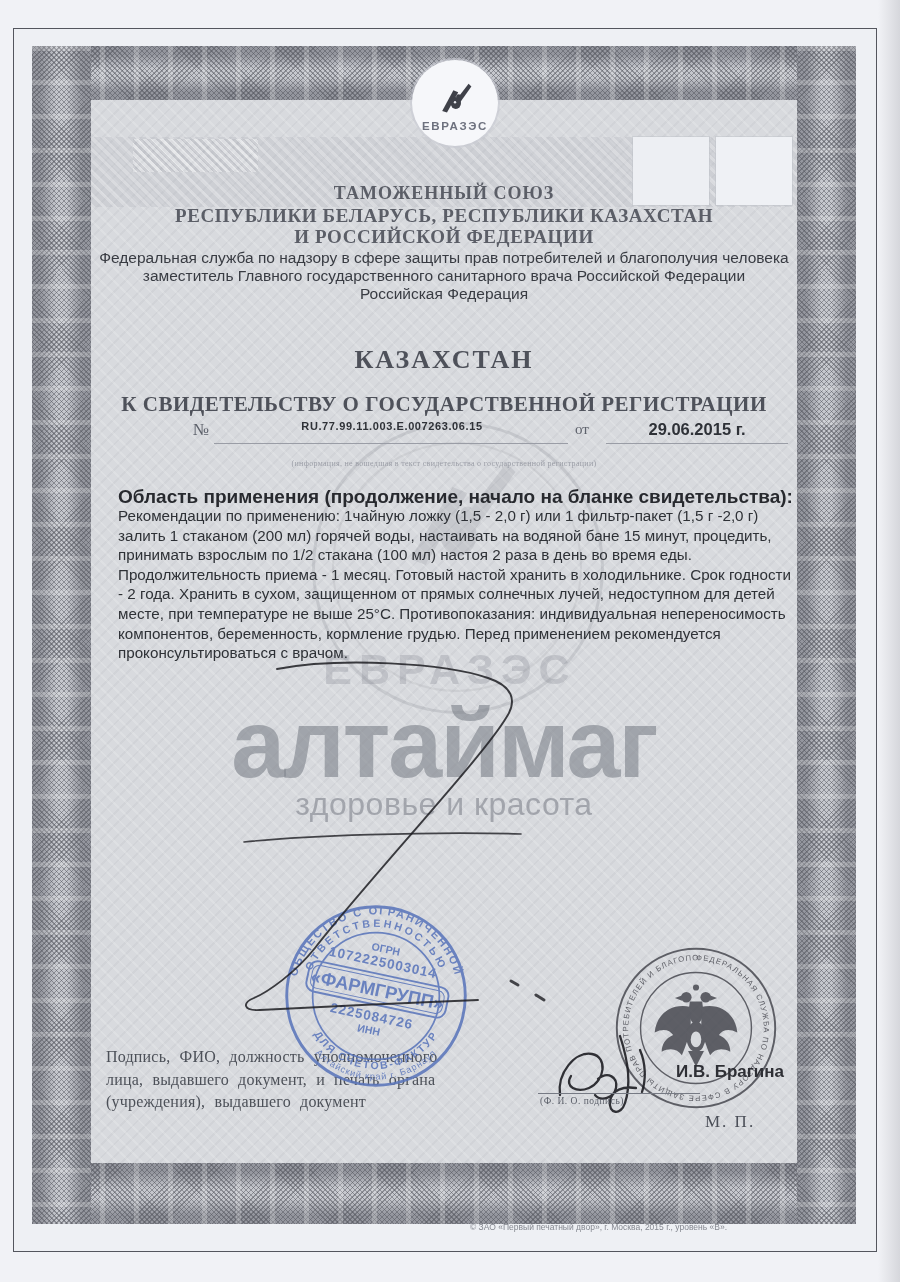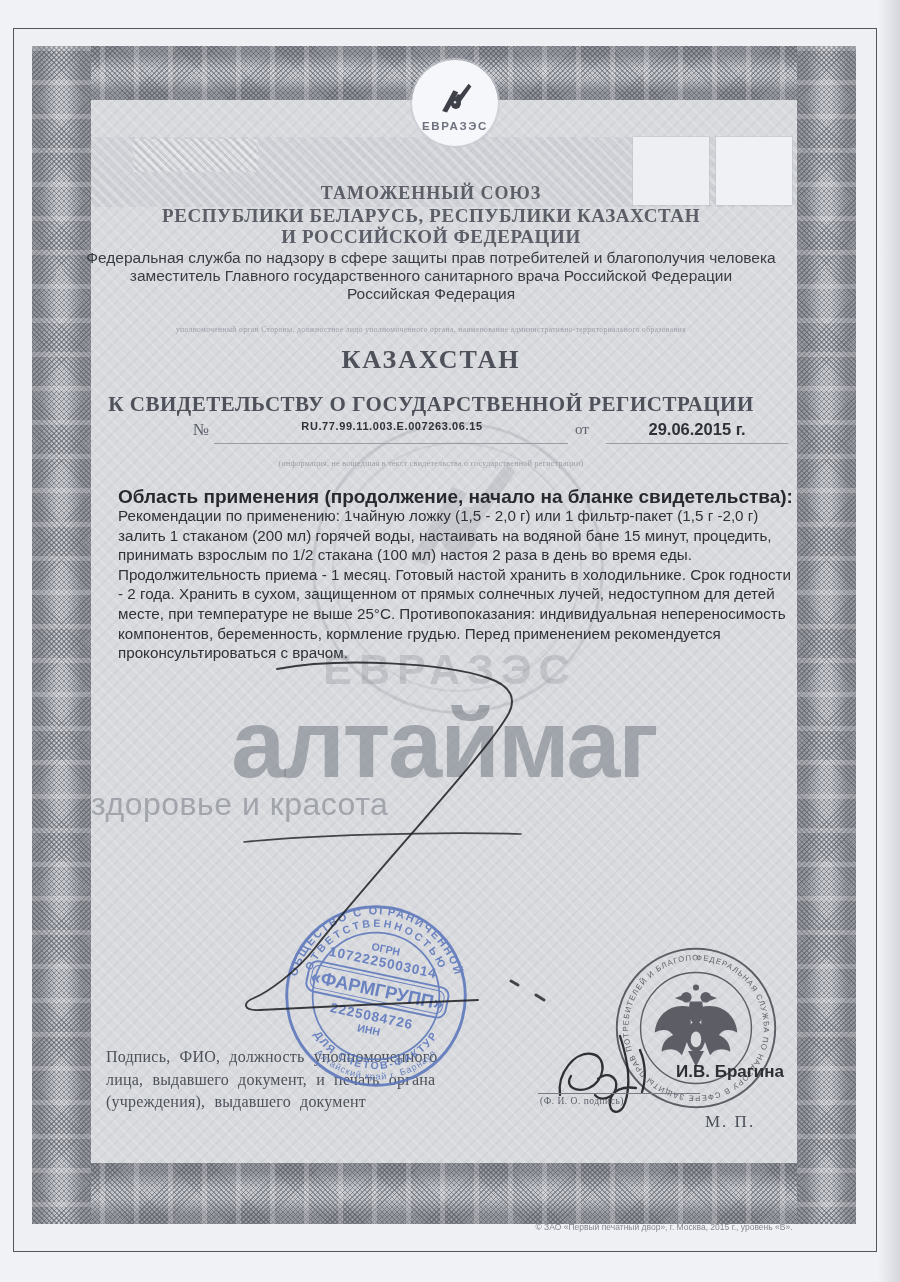--- a/index.html
+++ b/index.html
@@ -70,21 +70,21 @@
     position:absolute;left:412px;top:60px;width:86px;height:86px;border-radius:50%;
     background:#f6f7fa;box-shadow:0 0 0 2px rgba(200,202,210,.6);
     display:flex;flex-direction:column;align-items:center;justify-content:center;
   }
   .logo .bird{width:52px;height:40px;margin-top:4px;}
   .logo .logo-text{
     font-size:11.5px;font-weight:bold;letter-spacing:1.6px;color:#6d717e;margin-top:1px;
     font-family:"Liberation Sans",sans-serif;
   }
   
-  .centered{position:absolute;left:78px;width:706px;text-align:center;}
+  .centered{position:absolute;left:91px;width:706px;text-align:center;}
   .h-serif{font-family:"Liberation Serif",serif;font-weight:bold;color:#5b5e67;}
   .hl1{top:183px;font-size:18px;letter-spacing:1px;}
   .hl2{top:205px;font-size:19px;letter-spacing:.6px;}
   .hl3{top:226px;font-size:19px;letter-spacing:.6px;}
   .h-sans{font-family:"Liberation Sans",sans-serif;color:#383b42;}
   .hl4{top:249px;font-size:15.5px;}
   .hl5{top:267px;font-size:15.5px;}
   .hl6{top:285px;font-size:15.5px;}
   .tiny-caption{
     color:#9a9da6;filter:blur(.35px);font-family:"Liberation Serif",serif;
@@ -109,33 +109,33 @@
   .faint-ring{position:absolute;left:312px;top:422px;width:286px;height:286px;border-radius:50%;
     border:3px solid rgba(140,144,152,.26);}
   .faint-ring2{position:absolute;left:332px;top:442px;width:246px;height:246px;border-radius:50%;
     border:2px solid rgba(140,144,152,.16);}
   .faint-bird{position:absolute;left:368px;top:442px;width:175px;height:150px;opacity:.16;}
   .faint-evr{position:absolute;left:250px;top:645px;width:400px;text-align:center;
     font-weight:bold;font-size:43px;letter-spacing:7px;color:rgba(133,137,146,.30);}
   
   .wm-brand{position:absolute;left:91px;top:688px;width:706px;text-align:center;
     font-weight:bold;font-size:97px;letter-spacing:-2px;color:rgba(124,128,137,.60);}
-  .wm-tag{position:absolute;left:91px;top:786px;width:706px;text-align:left;
+  .wm-tag{position:absolute;left:91px;top:786px;width:706px;text-align:center;
     font-size:32px;letter-spacing:.5px;color:rgba(129,133,142,.62);}
   
   .sig-caption{position:absolute;left:106px;top:1046px;width:400px;
     font-family:"Liberation Serif",serif;font-size:16px;line-height:22.5px;
     color:#4c5058;word-spacing:5px;letter-spacing:.2px;}
   .sig-name{position:absolute;left:676px;top:1062px;font-size:17px;font-weight:bold;color:#2e2f35;filter:blur(.25px);}
   .fio-line{position:absolute;left:538px;top:1093px;width:162px;border-top:1px solid #767a84;}
   .fio-caption{position:absolute;left:540px;top:1096px;font-family:"Liberation Serif",serif;
     font-size:9.5px;color:#5d616b;letter-spacing:.5px;}
   .mp{position:absolute;left:705px;top:1112px;font-family:"Liberation Serif",serif;
     font-size:17px;letter-spacing:2px;color:#4b4f58;}
-  .copyright{position:absolute;left:470px;top:1222px;width:388px;text-align:center;
+  .copyright{position:absolute;left:470px;top:1222px;width:388px;text-align:left;
     font-size:8.5px;color:#84878f;}
   
   .stamp-blue{position:absolute;left:280px;top:900px;width:192px;height:192px;opacity:.88;}
   .stamp-dark{position:absolute;left:608px;top:940px;width:176px;height:176px;opacity:.78;}
   .overlay{position:absolute;left:0;top:0;width:900px;height:1282px;pointer-events:none;}
   svg text{font-family:"Liberation Sans",sans-serif;}
 </style>
 </head>
 <body>
 
@@ -172,21 +172,20 @@
     </svg>
     <div class="logo-text">ЕВРАЗЭС</div>
   </div>
 
   <div class="centered h-serif hl1">ТАМОЖЕННЫЙ СОЮЗ</div>
   <div class="centered h-serif hl2">РЕСПУБЛИКИ БЕЛАРУСЬ, РЕСПУБЛИКИ КАЗАХСТАН</div>
   <div class="centered h-serif hl3">И РОССИЙСКОЙ ФЕДЕРАЦИИ</div>
   <div class="centered h-sans hl4">Федеральная служба по надзору в сфере защиты прав потребителей и благополучия человека</div>
   <div class="centered h-sans hl5">заместитель Главного государственного санитарного врача Российской Федерации</div>
   <div class="centered h-sans hl6">Российская Федерация</div>
-  <div class="centered tiny-caption cap1">уполномоченный орган Стороны, должностное лицо уполномоченного органа, наименование административно-территориального образования</div>
 
   <div class="centered h-serif title1">КАЗАХСТАН</div>
   <div class="centered h-serif title2">К СВИДЕТЕЛЬСТВУ О ГОСУДАРСТВЕННОЙ РЕГИСТРАЦИИ</div>
 
   <div class="num-label">№</div>
   <div class="num-value">RU.77.99.11.003.E.007263.06.15</div>
   <div class="num-ot">от</div>
   <div class="num-date">29.06.2015 г.</div>
   <div class="uline ul1"></div>
   <div class="uline ul2"></div>

